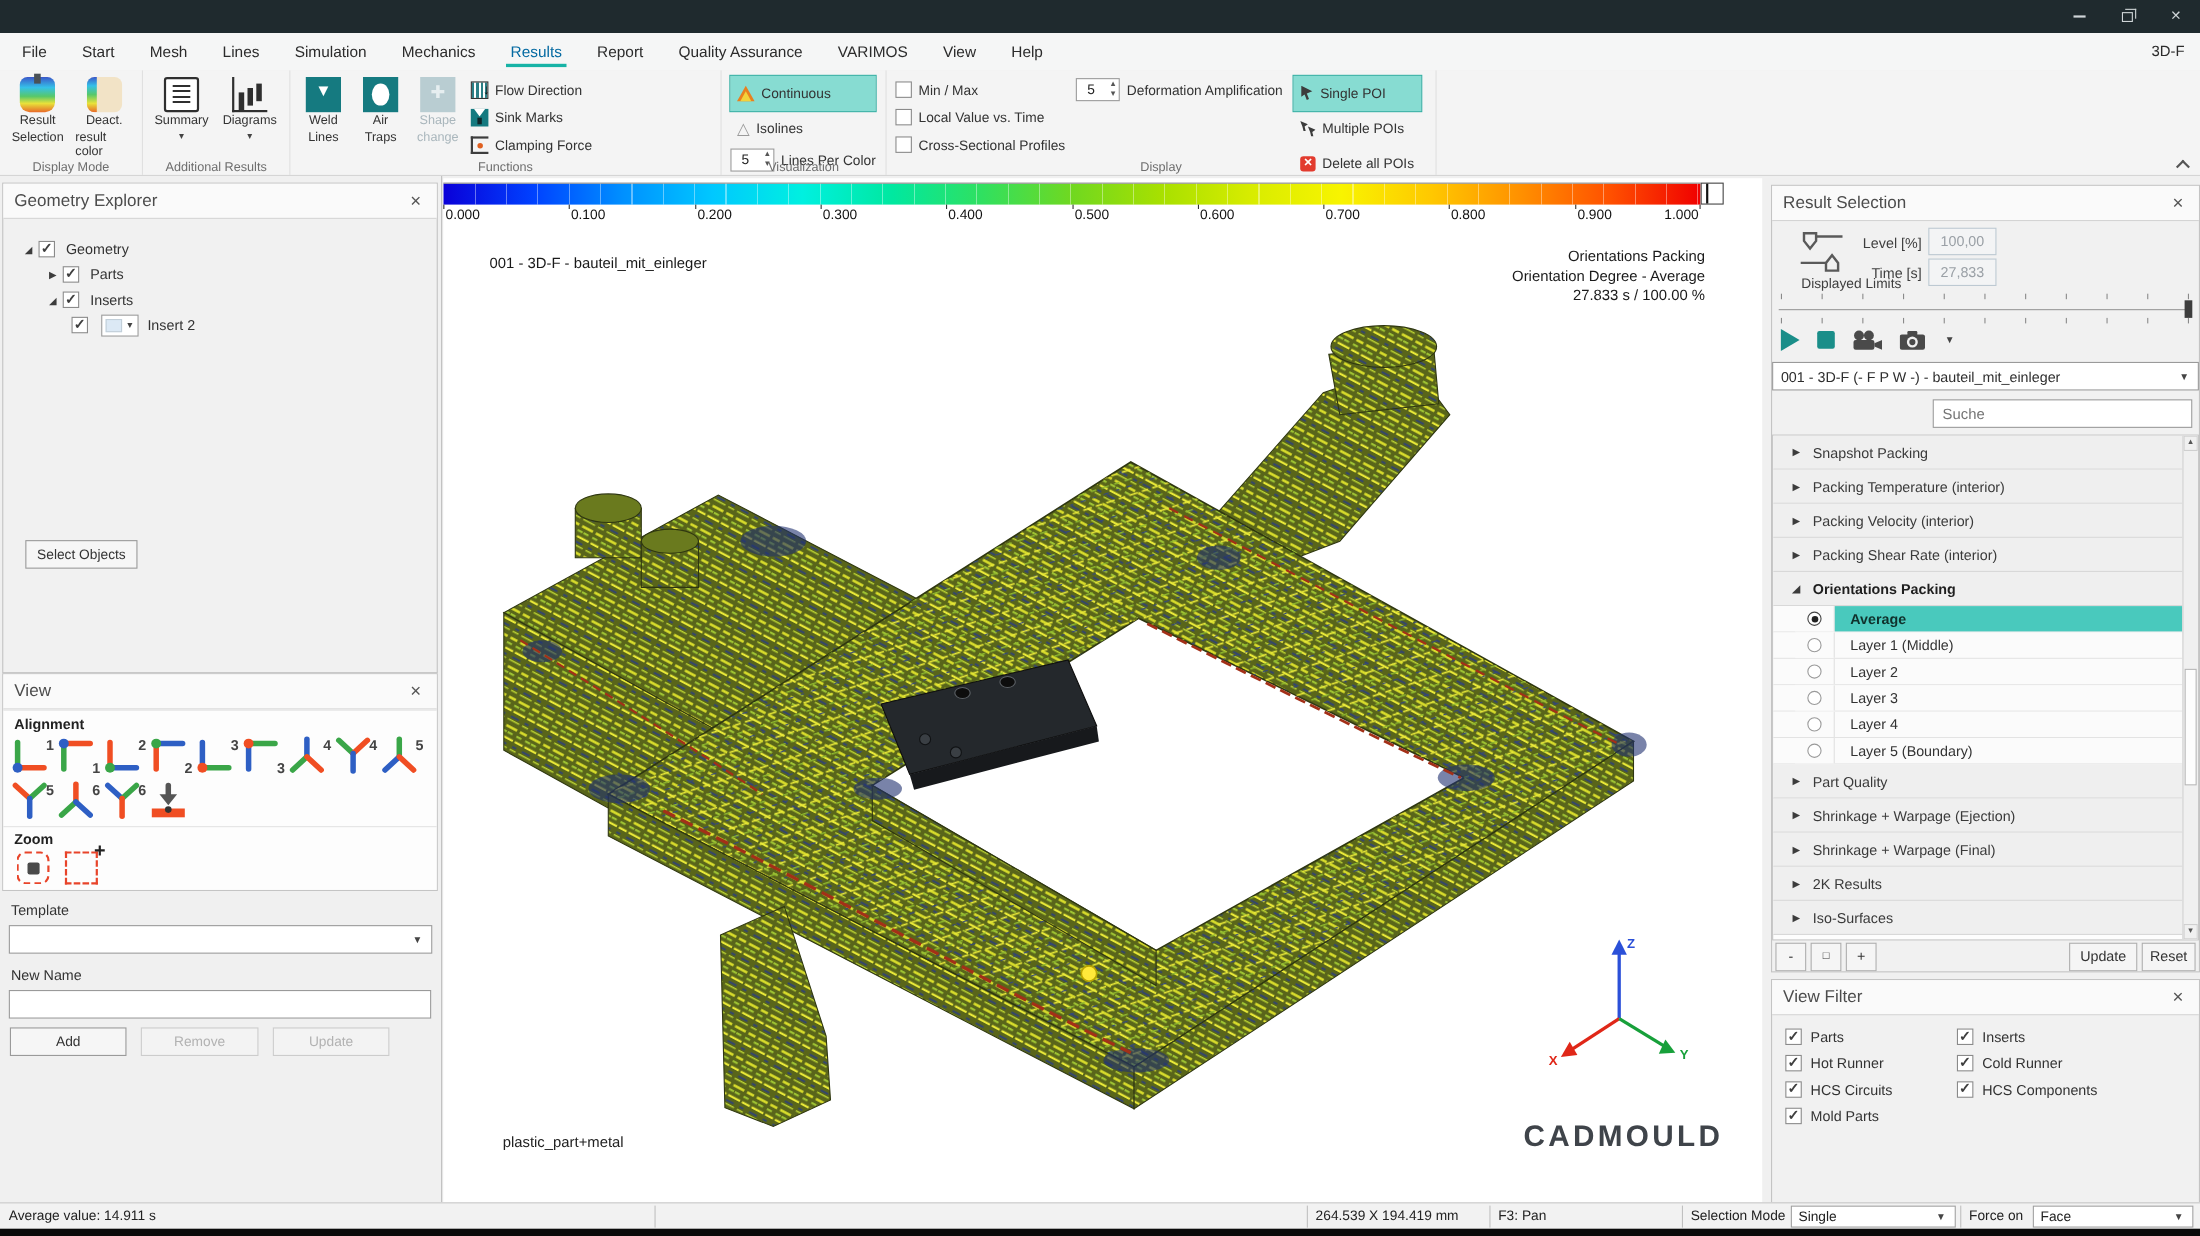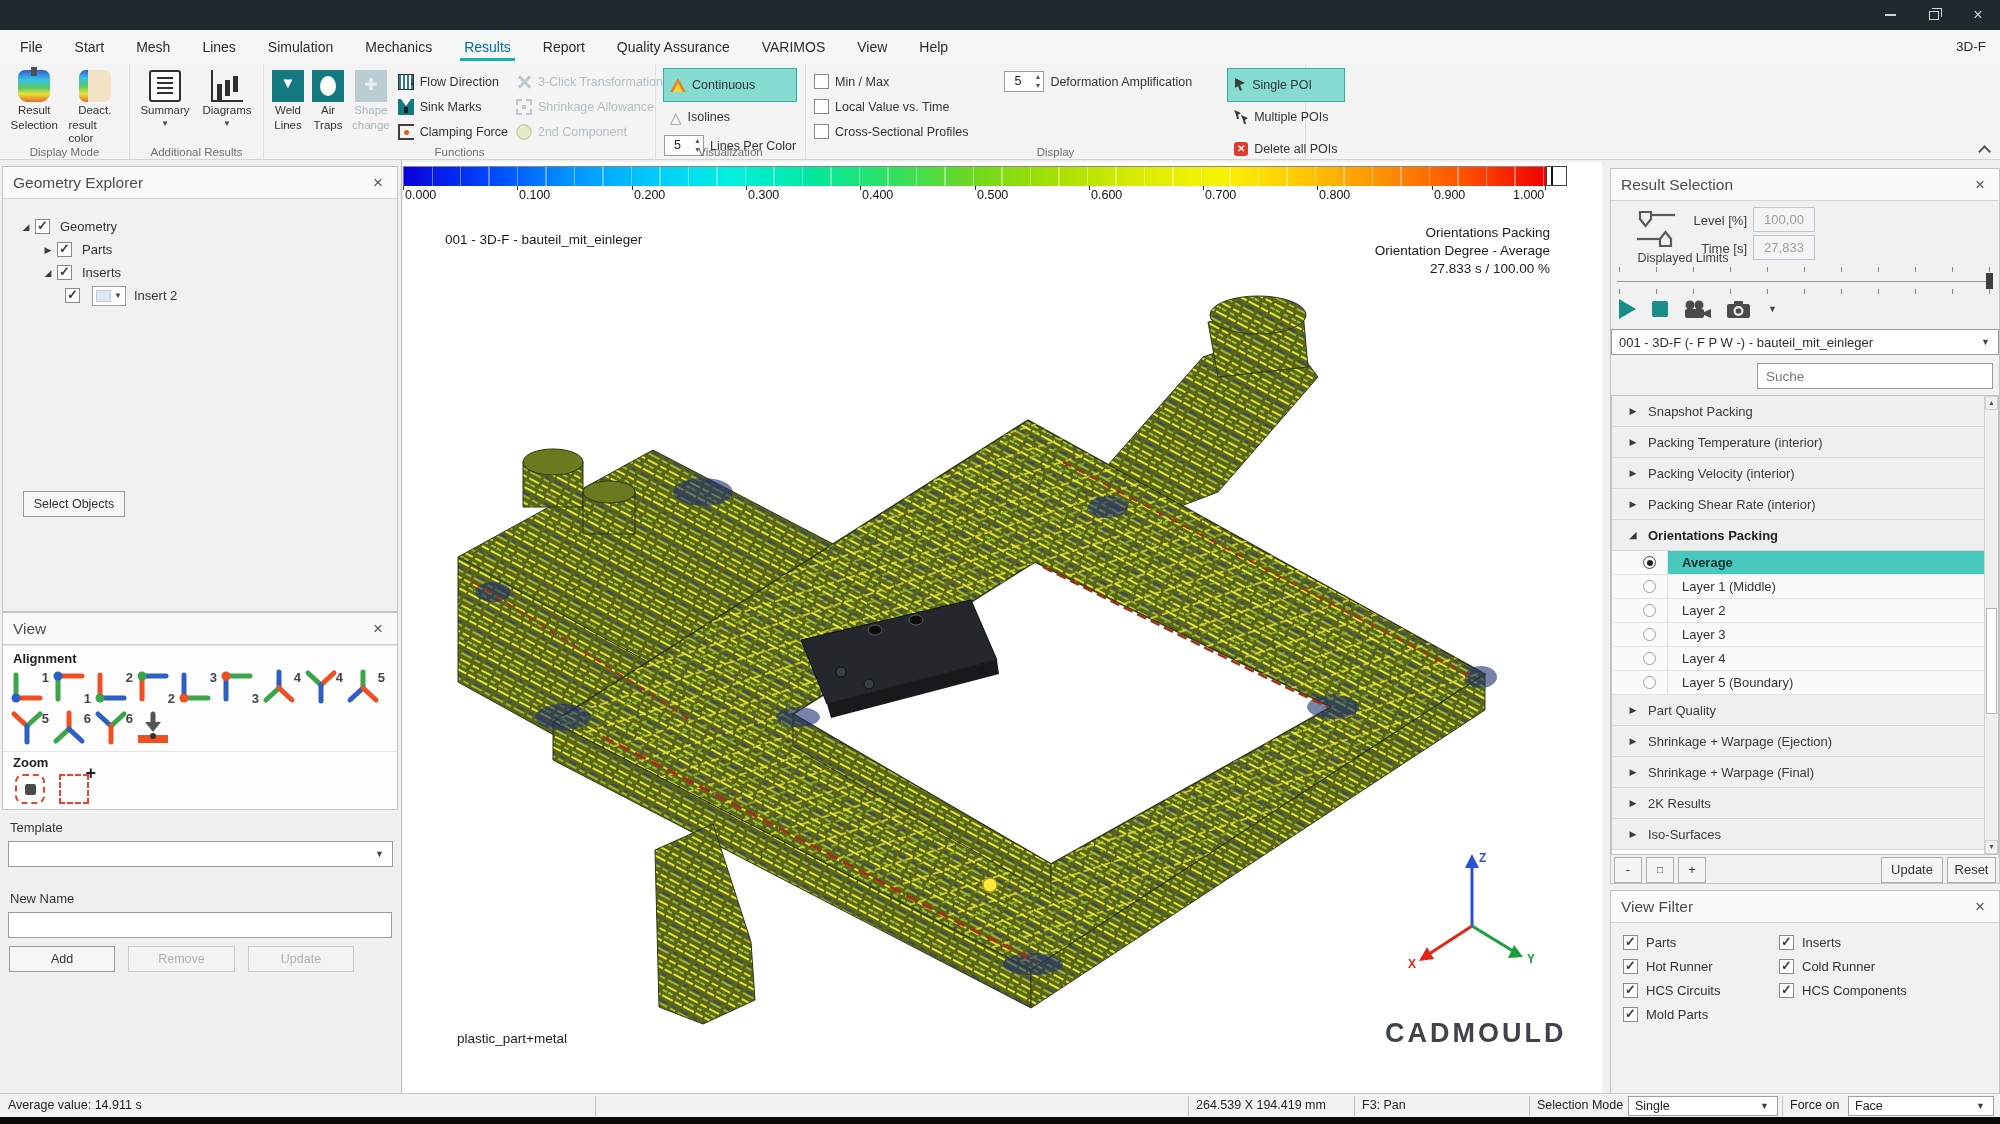--- a/index.html
+++ b/index.html
@@ -244,34 +244,20 @@
           </div>
         <div class="smallrow">
             <span class="mini ic-sink"></span>
             <span>Sink Marks</span>
           </div>
         <div class="smallrow">
             <span class="mini ic-clamp"></span>
             <span>Clamping Force</span>
           </div>
       </div>
-      <div class="smallcol">
-        <div class="smallrow disabled">
-            <span class="mini ic-3click"></span>
-            <span>3-Click Transformation</span>
-          </div>
-        <div class="smallrow disabled">
-            <span class="mini ic-shrinkalw"></span>
-            <span>Shrinkage Allowance</span>
-          </div>
-        <div class="smallrow disabled">
-            <span class="mini ic-2ndcomp"></span>
-            <span>2nd Component</span>
-          </div>
-      </div>
       <div class="rgroup-label">Functions</div>
     </div>
 
     <div class="rgroup" style="width:150px">
       <div class="smallcol">
         <div class="smallrow hl pad26">
             <span class="tri-cont"></span>
             <span>Continuous</span>
           </div>
         <div class="smallrow pad26">
@@ -279,21 +265,21 @@
             <span>Isolines</span>
           </div>
         <div class="smallrow">
           <span class="spin"><span>5</span><span class="up">▲</span><span class="dn">▼</span></span>
           <span>Lines Per Color</span>
         </div>
       </div>
       <div class="rgroup-label">Visualization</div>
     </div>
 
-    <div class="rgroup" style="width:500px; gap:36px">
+    <div class="rgroup" style="width:500px; gap:10px">
       <div class="smallcol">
         <div class="smallrow">
             <span class="cb"></span>
             <span>Min / Max</span>
           </div>
         <div class="smallrow">
             <span class="cb"></span>
             <span>Local Value vs. Time</span>
           </div>
         <div class="smallrow">
@@ -450,21 +436,21 @@
         </div>
       </div>
     </div>
 
     <div style="position:absolute; left:0; top:660px; right:0">
       <div style="padding-left:10px; font-size:13px; color:#333">Template</div>
       <div class="field" style="position:relative; margin:6px 8px 0 8px; height:26px">
         <span style="line-height:24px; padding-left:6px"></span>
         <span class="ddcaret">▼</span>
       </div>
-      <div style="padding:24px 0 0 10px; font-size:13px; color:#333">New Name</div>
+      <div style="padding:12px 0 0 10px; font-size:13px; color:#333">New Name</div>
       <input class="field" style="display: block; margin: 6px 8px 0px; width: 384px; height: 26px; padding-left: 6px; font-size: 13px;" value="">
       <div style="position:relative; height:40px">
         <button class="btn" style="position:absolute; left:9px; top:8px; width:106px; height:26px">Add</button>
         <button class="btn disabled" style="position:absolute; left:128px; top:8px; width:107px; height:26px">Remove</button>
         <button class="btn disabled" style="position:absolute; left:248px; top:8px; width:106px; height:26px">Update</button>
       </div>
     </div>
   </div>
 
   <div class="viewport">

